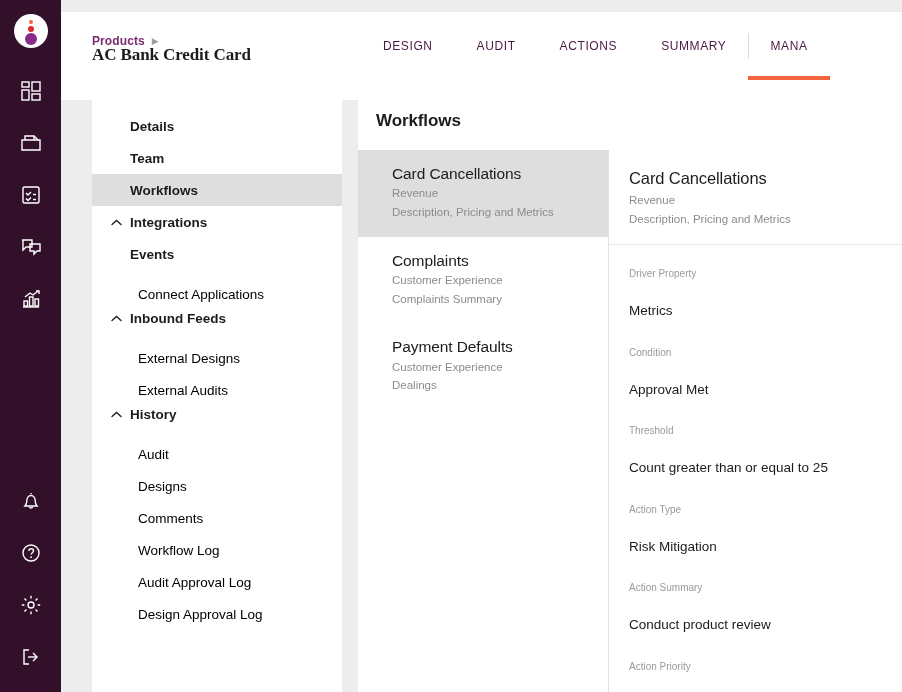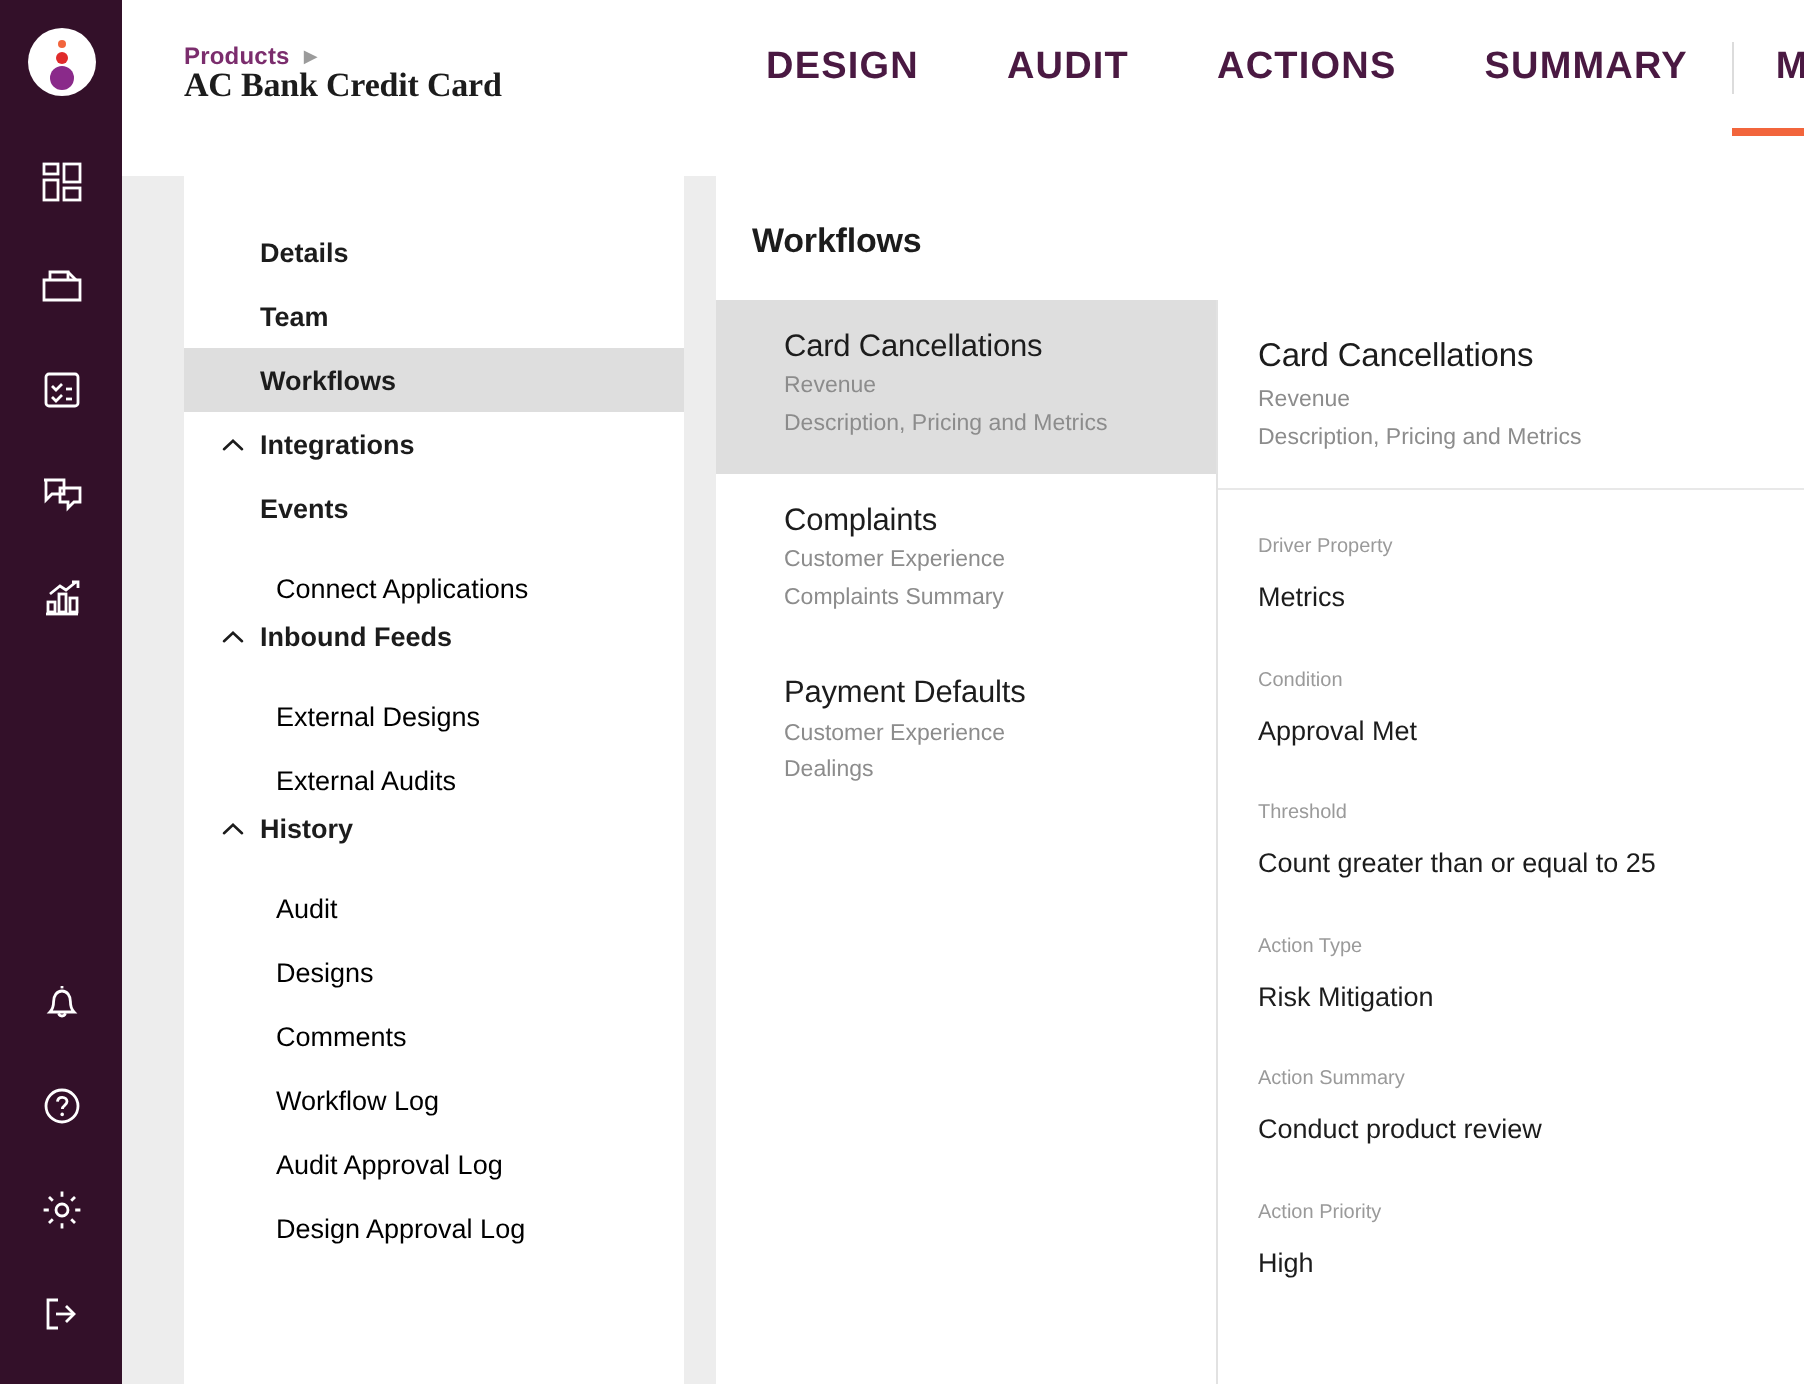--- a/index.html
+++ b/index.html
@@ -35,21 +35,21 @@
   .rail-bottom { margin-top: auto; display: flex; flex-direction: column; align-items: center; gap: 18px; padding-bottom: 18px; }
   .rail-icon {
     width: 34px; height: 34px;
     display: flex; align-items: center; justify-content: center;
     cursor: pointer;
   }
   .rail-icon svg { display: block; }
 
   
   .header {
-    position: absolute; left: 61px; top: 0;
+    position: absolute; left: 61px; top: 12px;
     width: 841px; height: 88px;
     background: #ffffff;
   }
   .crumbs { position: absolute; left: 31px; top: 19px; }
   .crumb-link {
     font-size: 12px; color: #7b2d6d; font-weight: 700;
     letter-spacing: .1px; cursor: pointer;
   }
   .crumb-caret {
     display: inline-block; margin-left: 7px;
@@ -62,21 +62,21 @@
   }
 
   .tabs {
     position: absolute; left: 300px; top: 0;
     height: 68px; display: flex; align-items: center;
   }
   .tab {
     position: relative; height: 68px;
     display: flex; align-items: center;
     padding: 0 22px;
-    font-size: 19px; font-weight: 700; letter-spacing: .6px;
+    font-size: 12px; font-weight: 400; letter-spacing: .6px;
     color: #4a1942; white-space: nowrap; cursor: pointer;
   }
   .tab.divided::before {
     content: ""; position: absolute; left: 0; top: 21px;
     width: 1px; height: 26px; background: #dcdcdc;
   }
   .tab.active::after {
     content: ""; position: absolute; left: 0; right: 0; bottom: 0;
     height: 4px; background: #f2653c;
   }
@@ -131,21 +131,21 @@
 
   
   .wf-detail { flex: 1; min-width: 0; }
   .detail-head { padding: 18px 18px 16px 20px; border-bottom: 1px solid #e8e8e8; }
   .detail-title { font-size: 16.5px; color: #1c1c1c; line-height: 1.25; letter-spacing: -.1px; }
   .detail-meta { font-size: 11.5px; color: #8c8c8c; line-height: 1.45; margin-top: 3px; }
 
   .fields { padding: 22px 18px 0 20px; }
   .field { margin-bottom: 26px; }
   .field-label { font-size: 10px; color: #9a9a9a; line-height: 1.3; }
-  .field-value { font-size: 13.5px; color: #1c1c1c; margin-top: 10px; line-height: 1.3; }
+  .field-value { font-size: 13.5px; color: #1c1c1c; margin-top: 22px; line-height: 1.3; }
 </style>
 </head>
 <body>
 
 <div class="app">
 
   <div class="rail">
     <div class="avatar">
       <span class="d1"></span>
       <span class="d2"></span>

